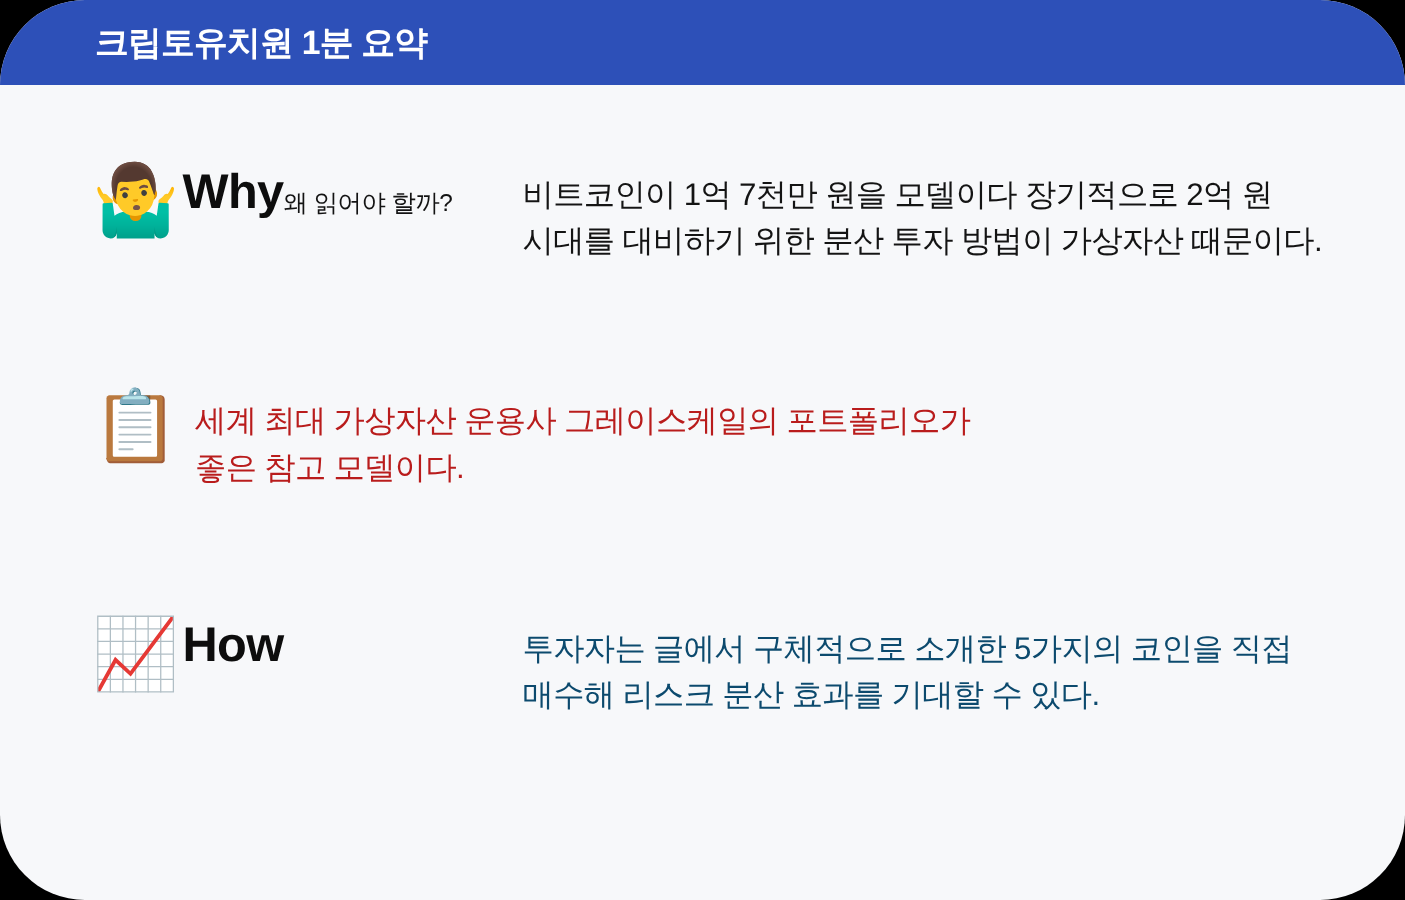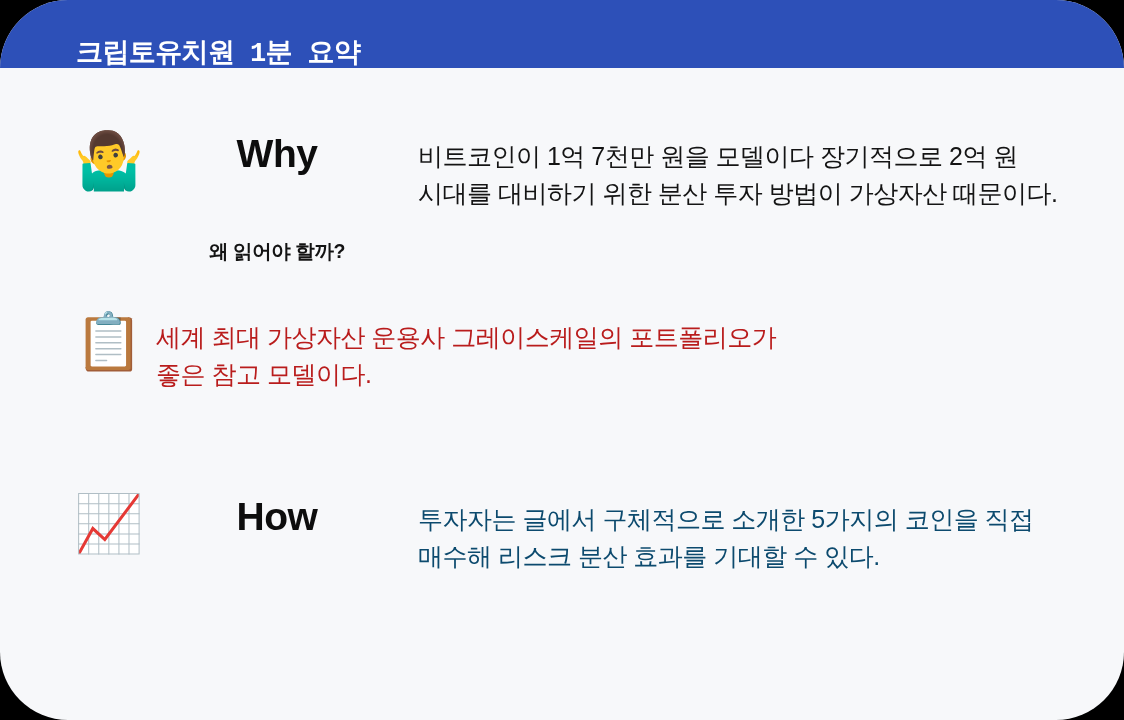--- a/index.html
+++ b/index.html
@@ -26,24 +26,23 @@
     display: flex;
     flex-direction: column;
   }
 
   
   #header {
     flex: 0 0 68px;
     height: 68px;
     background: #2D50B8;
     display: flex;
-    align-items: flex-end;
+    align-items: center;
     box-sizing: border-box;
     padding-left: 76px;
-    font-family: Liberation Mono, monospace;
   }
 
   #header-title {
     color: #FFFFFF;
     font-size: 27px;
     font-weight: 700;
     letter-spacing: -0.6px;
     line-height: 1;
     white-space: nowrap;
   }
@@ -74,40 +73,38 @@
     line-height: 62px;
     text-align: left;
     font-family: "DejaVu Sans", "Liberation Sans", sans-serif;
     user-select: none;
   }
 
   .row-label {
     flex: 0 0 262px;
     width: 262px;
     display: flex;
-    flex-direction: column;
     align-items: center;
     justify-content: flex-start;
     padding-top: 2px;
     box-sizing: border-box;
-    gap: 44px;
   }
 
   .row-label-title {
     font-size: 39px;
     font-weight: 700;
     color: #0D0D0D;
     line-height: 44px;
     letter-spacing: -0.5px;
   }
 
   .row-label-sub {
     margin-top: 18px;
     font-size: 19.5px;
-    font-weight: 700;
+    font-weight: 400;
     color: #131313;
     line-height: 26px;
     letter-spacing: -0.4px;
     white-space: nowrap;
   }
 
   .row-body {
     flex: 1 1 auto;
     padding-top: 8px;
     padding-left: 10px;

